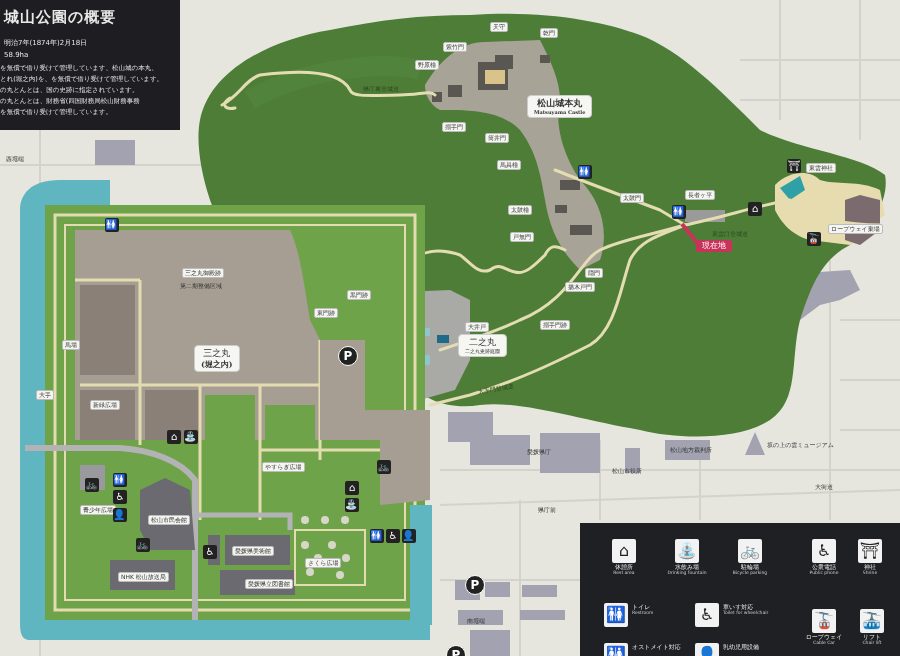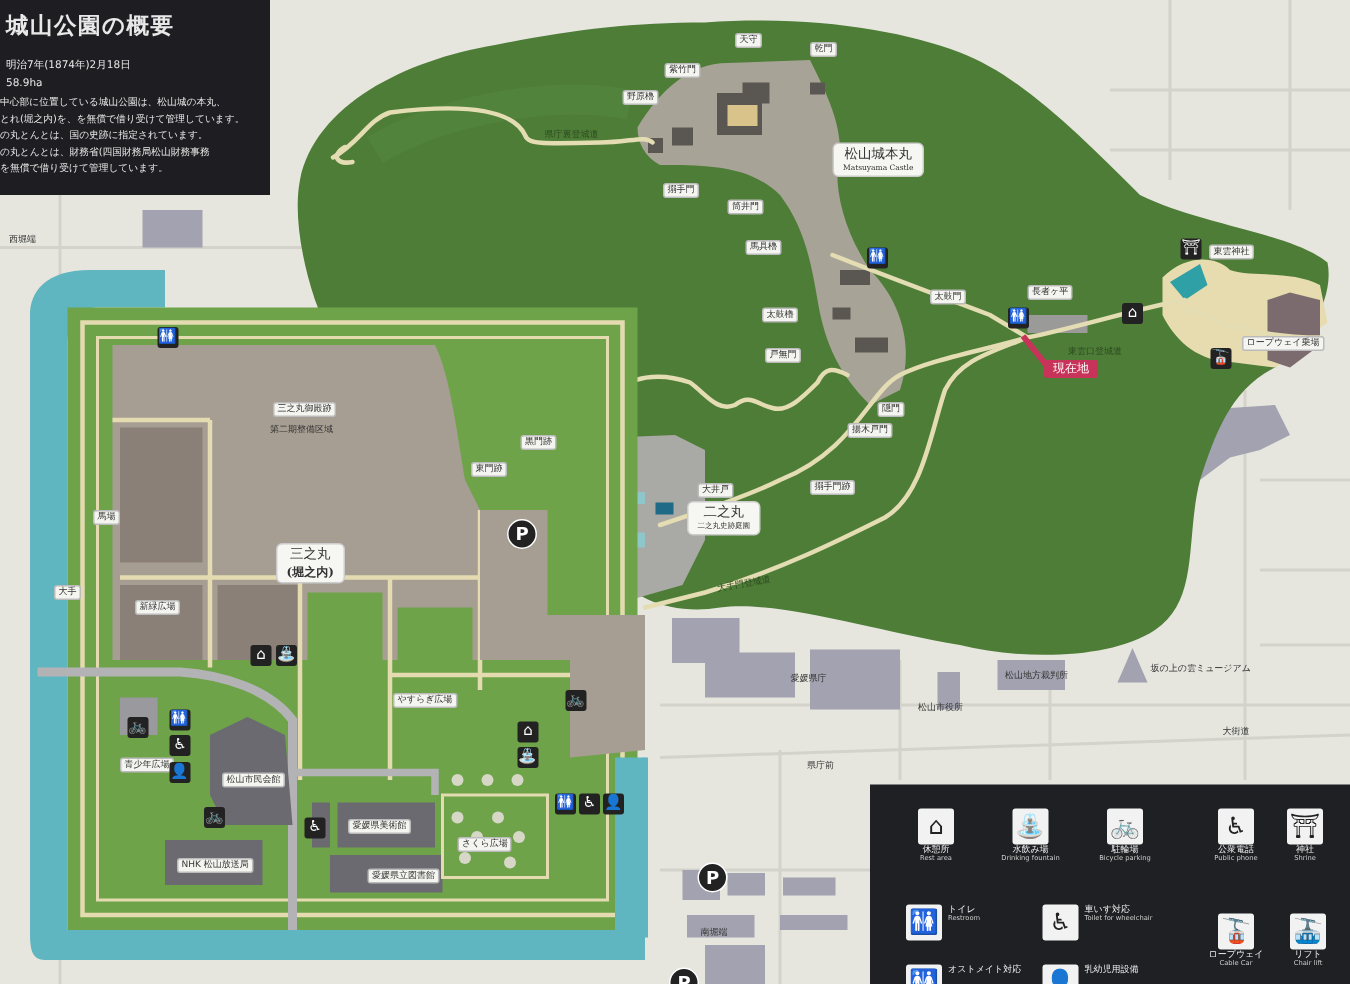--- a/index.html
+++ b/index.html
@@ -171,42 +171,42 @@
 
   <rect x="410" y="505" width="22" height="120" fill="#5fb5c0"></rect>
 </svg>
 
 
 <div id="info">
   <div class="title">城山公園の概要</div>
   <div class="date">明治7年(1874年)2月18日</div>
   <div class="area">58.9ha</div>
   <div class="body">
-    <div>中心部に位置している城山公園は、松山城の本丸、</div>
+    <div>を無償で借り受けて管理しています、松山城の本丸、</div>
     <div>とれ(堀之内)を、を無償で借り受けて管理しています。</div>
     <div>の丸とんとは、国の史跡に指定されています。</div>
     <div>の丸とんとは、財務省(四国財務局松山財務事務</div>
     <div>を無償で借り受けて管理しています。</div>
   </div>
 </div>
 
 
 <div class="lbl" style="left:490px;top:22px;">天守</div>
 <div class="lbl" style="left:540px;top:28px;">乾門</div>
 <div class="lbl" style="left:443px;top:42px;">紫竹門</div>
 <div class="lbl" style="left:415px;top:60px;">野原櫓</div>
 <div class="lbl" style="left:442px;top:122px;">搦手門</div>
 <div class="lbl" style="left:485px;top:133px;">筒井門</div>
 <div class="lbl" style="left:497px;top:160px;">馬具櫓</div>
 <div class="lbl" style="left:508px;top:205px;">太鼓櫓</div>
 <div class="lbl" style="left:510px;top:232px;">戸無門</div>
 <div class="lbl" style="left:620px;top:193px;">太鼓門</div>
 <div class="lbl" style="left:585px;top:268px;">隠門</div>
 <div class="lbl" style="left:565px;top:282px;">揚木戸門</div>
-<div class="lbl-big" style="left:555px;top:95px;">
+<div class="lbl-big" style="left:527px;top:95px;font-weight:bold;">
   <span>松山城本丸</span>
   <small>Matsuyama Castle</small>
 </div>
 <div class="ico" style="left:578px;top:165px;">🚻</div>
 
 
 <div class="txt" style="left:363px;top:85px;color:#2c4a20;">県庁裏登城道</div>
 
 
 <div class="lbl" style="left:347px;top:290px;">黒門跡</div>
@@ -216,21 +216,21 @@
 <div class="lbl-big" style="left:458px;top:334px;">
   <span>二之丸</span>
   <small>二之丸史跡庭園</small>
 </div>
 <div class="txt" style="left:478px;top:385px;color:#2c4a20;transform:rotate(-10deg);">大手門登城道</div>
 <div class="park" style="left:338px;top:346px;">P</div>
 
 
 <div class="lbl" style="left:182px;top:268px;">三之丸御殿跡</div>
 <div class="txt" style="left:180px;top:282px;">第二期整備区域</div>
-<div class="lbl-big" style="left:184px;top:345px;margin-top:17px;">
+<div class="lbl-big" style="left:194px;top:345px;">
   <span>三之丸</span>
   <small style="font-size:8px;line-height:10px;font-weight:bold;">(堀之内)</small>
 </div>
 <div class="lbl" style="left:62px;top:340px;">馬場</div>
 <div class="lbl" style="left:36px;top:390px;">大手</div>
 <div class="lbl" style="left:90px;top:400px;">新緑広場</div>
 <div class="lbl" style="left:262px;top:462px;">やすらぎ広場</div>
 <div class="lbl" style="left:305px;top:558px;">さくら広場</div>
 <div class="lbl" style="left:80px;top:505px;">青少年広場</div>
 <div class="lbl" style="left:148px;top:515px;">松山市民会館</div>

